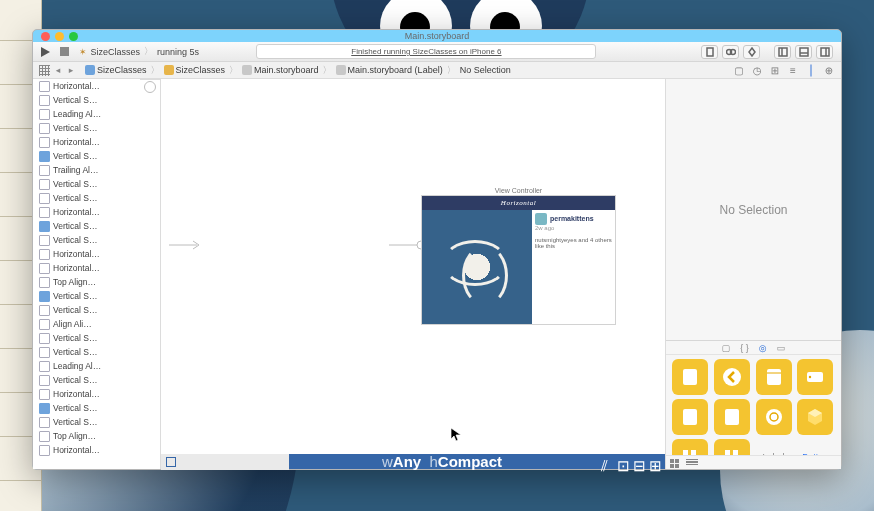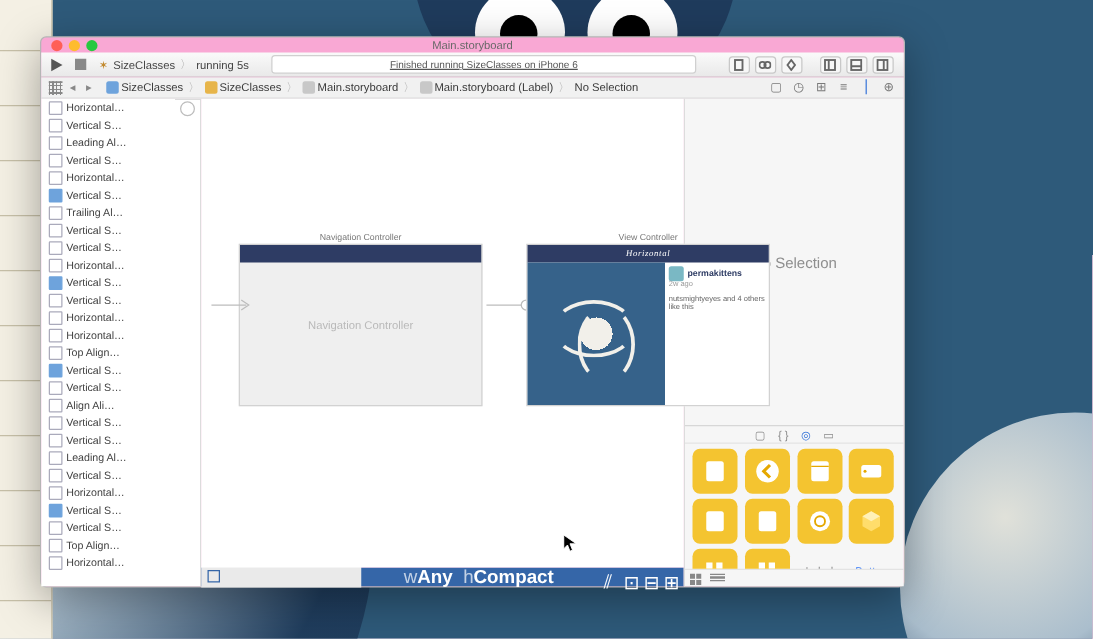--- a/index.html
+++ b/index.html
@@ -7,21 +7,21 @@
   .desktop { position: relative; width: 874px; height: 511px; background: #2e5a7a; }
   .wave-bg { position:absolute; inset:0; overflow:hidden; }
   .wave { position:absolute; border-radius:50%; background: radial-gradient(circle at 30% 30%, #f4f0e4, #b8c9d6 40%, #1e3a5a 70%); opacity:.9; }
   .monster { position:absolute; top:-30px; left:330px; width:260px; height:120px; background:#1f3b5c; border-radius:0 0 120px 120px; }
   .eye { position:absolute; top:20px; width:72px; height:72px; background:#fff; border-radius:50%; }
   .eye.left { left:50px; } .eye.right { left:140px; }
   .eye:before { content:""; position:absolute; width:30px; height:30px; background:#000; border-radius:50%; top:22px; left:20px; }
   .strip { position:absolute; left:-4px; top:-4px; width:46px; height:519px; background:#f4f0e4; border:1px solid #c7c0a8; }
   .strip div { height:44px; border-bottom:1px solid #c7c0a8; font-size:8px; color:#8a866c; text-align:center; padding:2px; }
 
-  .xcode { position:absolute; left:32px; top:29px; width:692px; height:441px; background:#f9a8d4; border:1px solid #b5b5b5; border-radius:5px; box-shadow:0 10px 34px rgba(0,0,0,.35); display:flex; flex-direction:column; }
+  .xcode { position:absolute; left:32px; top:29px; width:810px; height:441px; background:#7dd3fc; border:1px solid #b5b5b5; border-radius:5px; box-shadow:0 10px 34px rgba(0,0,0,.35); display:flex; flex-direction:column; }
   .titlebar { height:12px; display:flex; align-items:center; padding:0 8px; font-size:9px; color:#4a4a4a; position:relative; }
   .traffic { display:flex; gap:5px; }
   .dot { width:9px; height:9px; border-radius:50%; }
   .tl-title { position:absolute; left:0; right:0; text-align:center; color:#696969; pointer-events:none; }
   .toolbar { height:20px; display:flex; align-items:center; padding:0 8px; gap:10px; border-bottom:1px solid #d6d6d6; background:linear-gradient(#fafafa,#e9e9e9); }
   .play { width:0; height:0; border-left:9px solid #555; border-top:5px solid transparent; border-bottom:5px solid transparent; }
   .stop { width:9px; height:9px; background:#888; }
   .scheme { display:flex; align-items:center; gap:4px; font-size:9px; color:#444; }
   .scheme .sep { color:#aaa; }
   .activity { flex:1; max-width:340px; height:15px; background:#fff; border:1px solid #d0d0d0; border-radius:3px; font-size:8px; color:#555; display:flex; align-items:center; justify-content:center; margin:0 auto;text-decoration:underline;}
@@ -308,29 +308,20 @@
               <span>Horizontal…</span>
             </div>
           </div>
         <div class="outline-foot">
             <span></span>
           </div>
       </div>
 
       <div style="flex:1;display:flex;flex-direction:column;">
       <div class="canvas">
-        <div class="scene" style="left:30px;top:108px;">
-          <div class="cap">Navigation Controller</div>
-          <div class="frame">
-            <div class="navbar"></div>
-            <div style="position:absolute;inset:0;display:flex;align-items:center;justify-content:center;">
-                  <span class="nav-label">Navigation Controller</span>
-                </div>
-          </div>
-        </div>
         <div class="seg-arrow" style="left:8px;"><svg viewBox="0 0 34 12">
                 <line x1="0" y1="6" x2="28" y2="6" stroke="#bcbcbc"></line>
                 <polyline points="24,2 30,6 24,10" fill="none" stroke="#bcbcbc"></polyline>
               </svg></div>
         <div class="seg-arrow" style="left:228px;width:40px;"><svg viewBox="0 0 40 12">
                 <line x1="0" y1="6" x2="28" y2="6" stroke="#bcbcbc"></line>
                 <circle cx="32" cy="6" r="4" fill="none" stroke="#bcbcbc"></circle>
                 <line x1="36" y1="6" x2="40" y2="6" stroke="#bcbcbc"></line>
               </svg></div>
 

